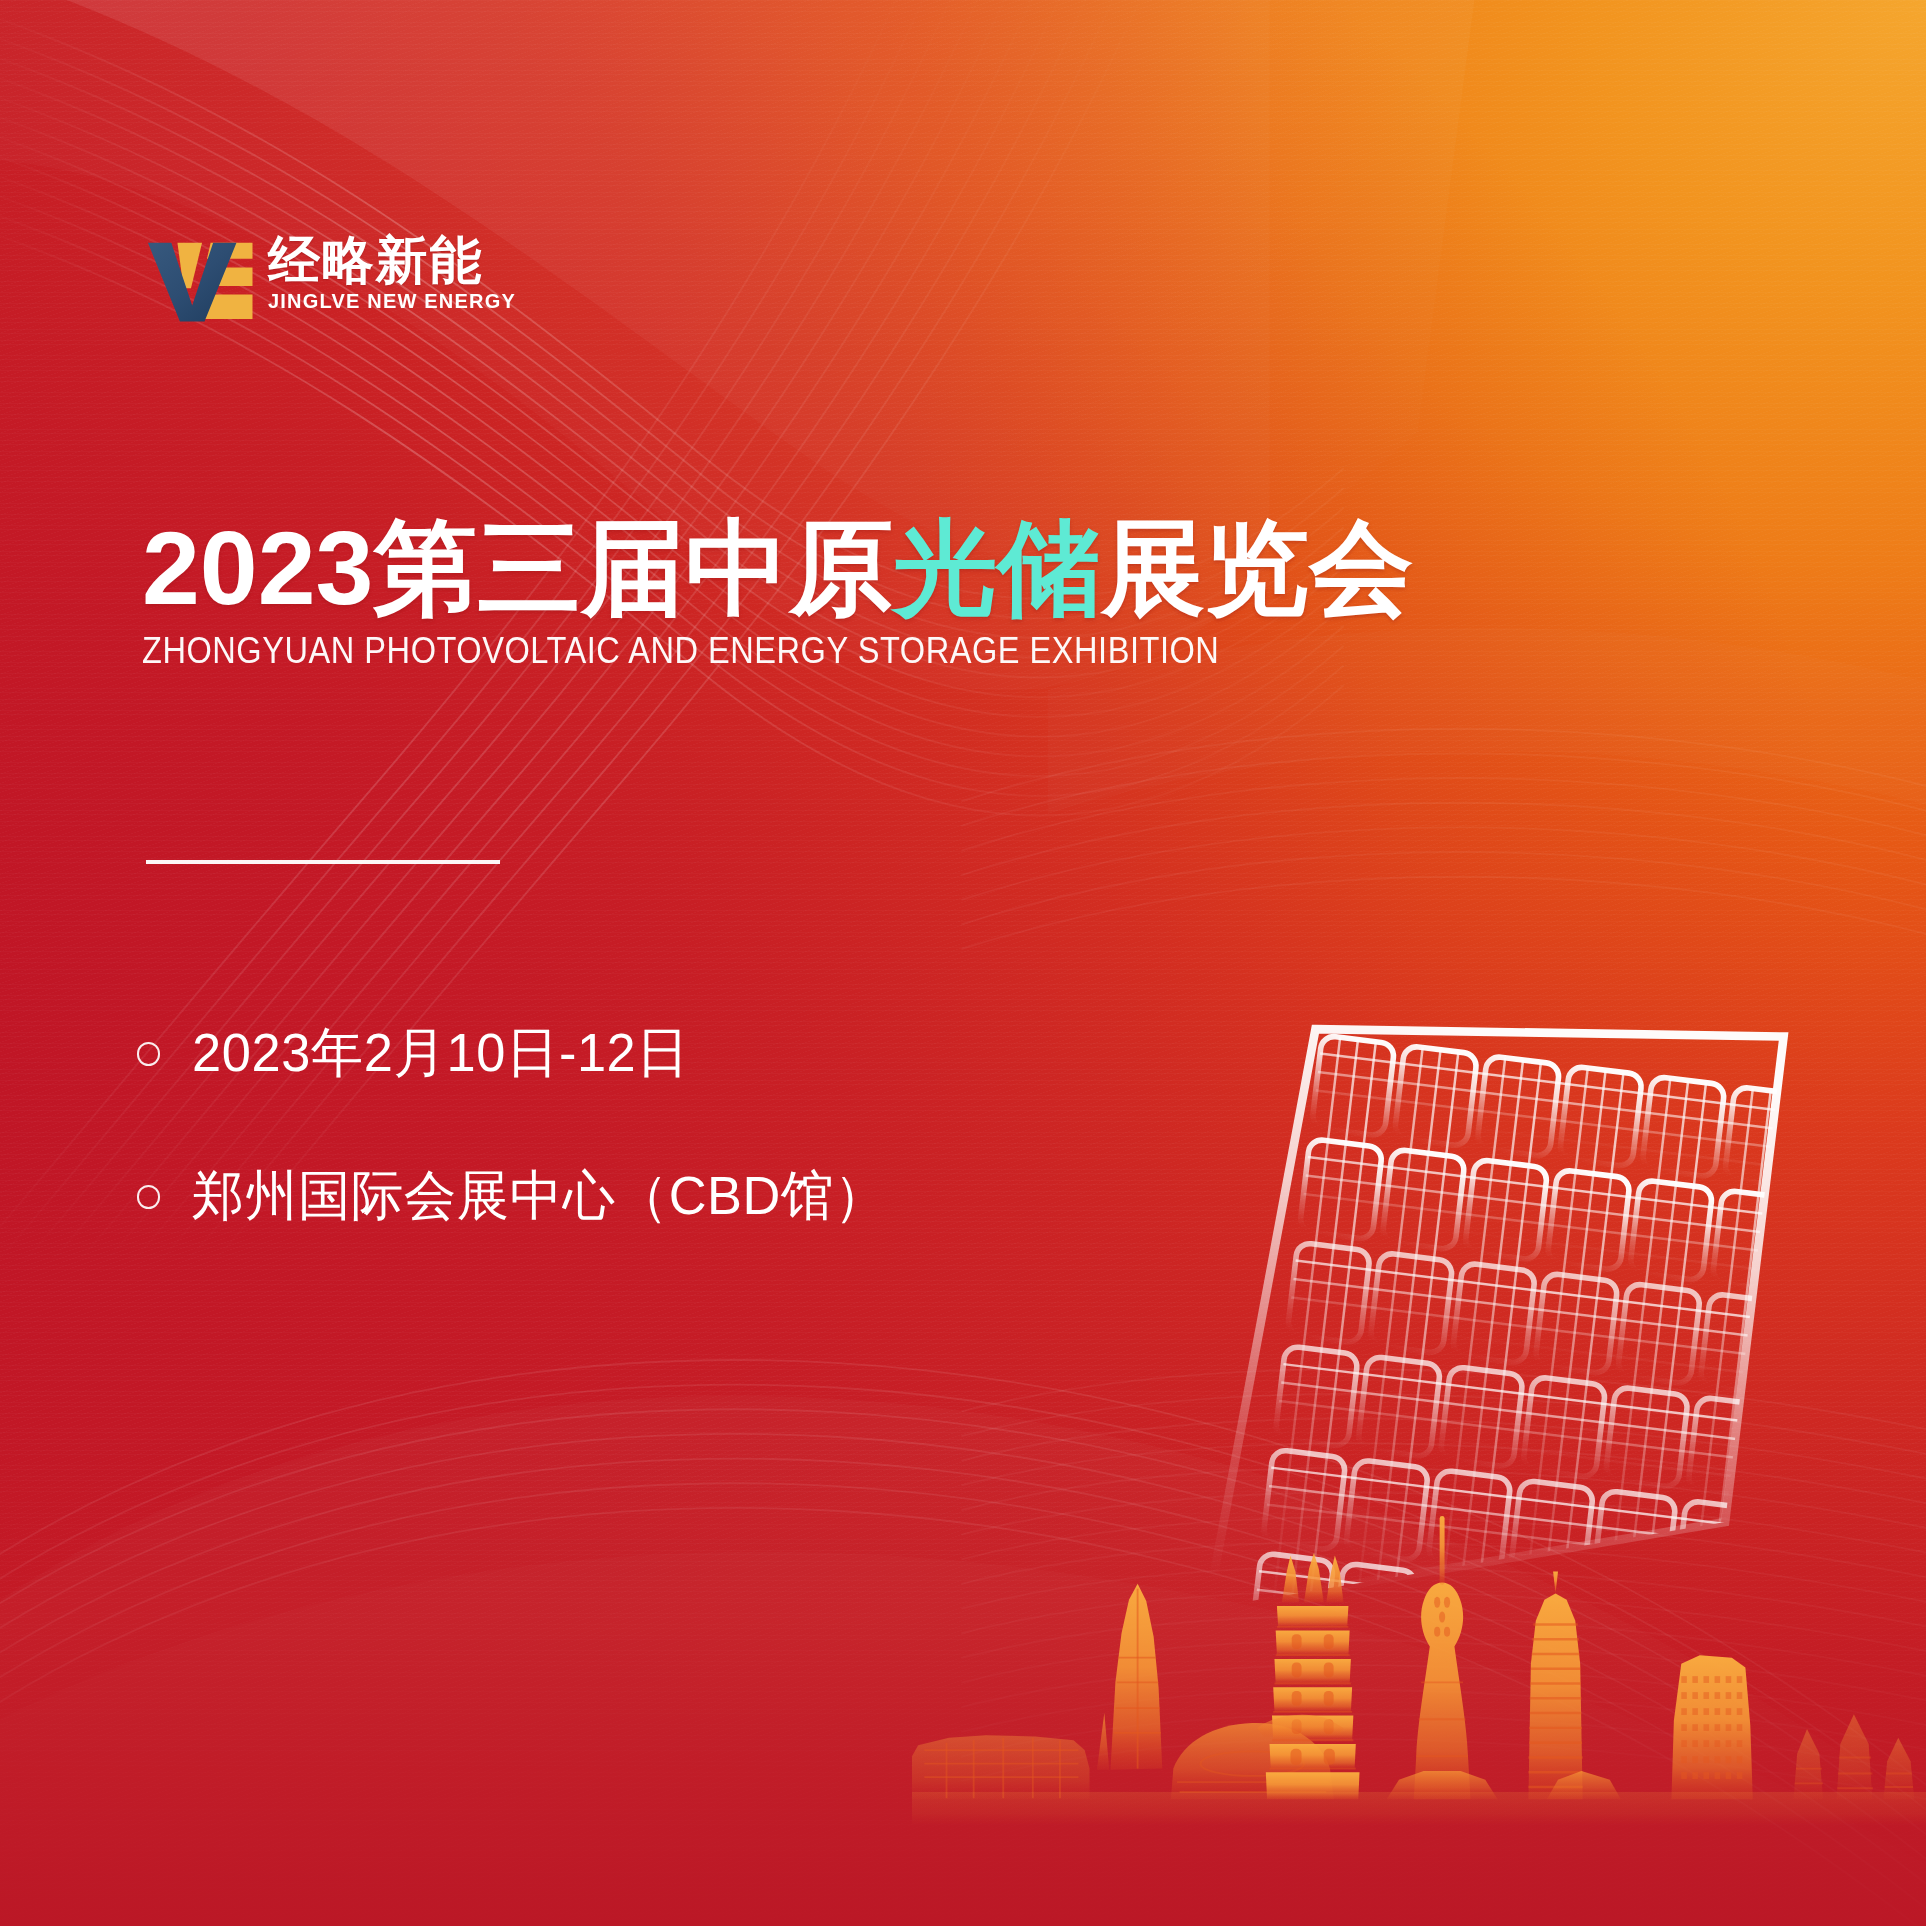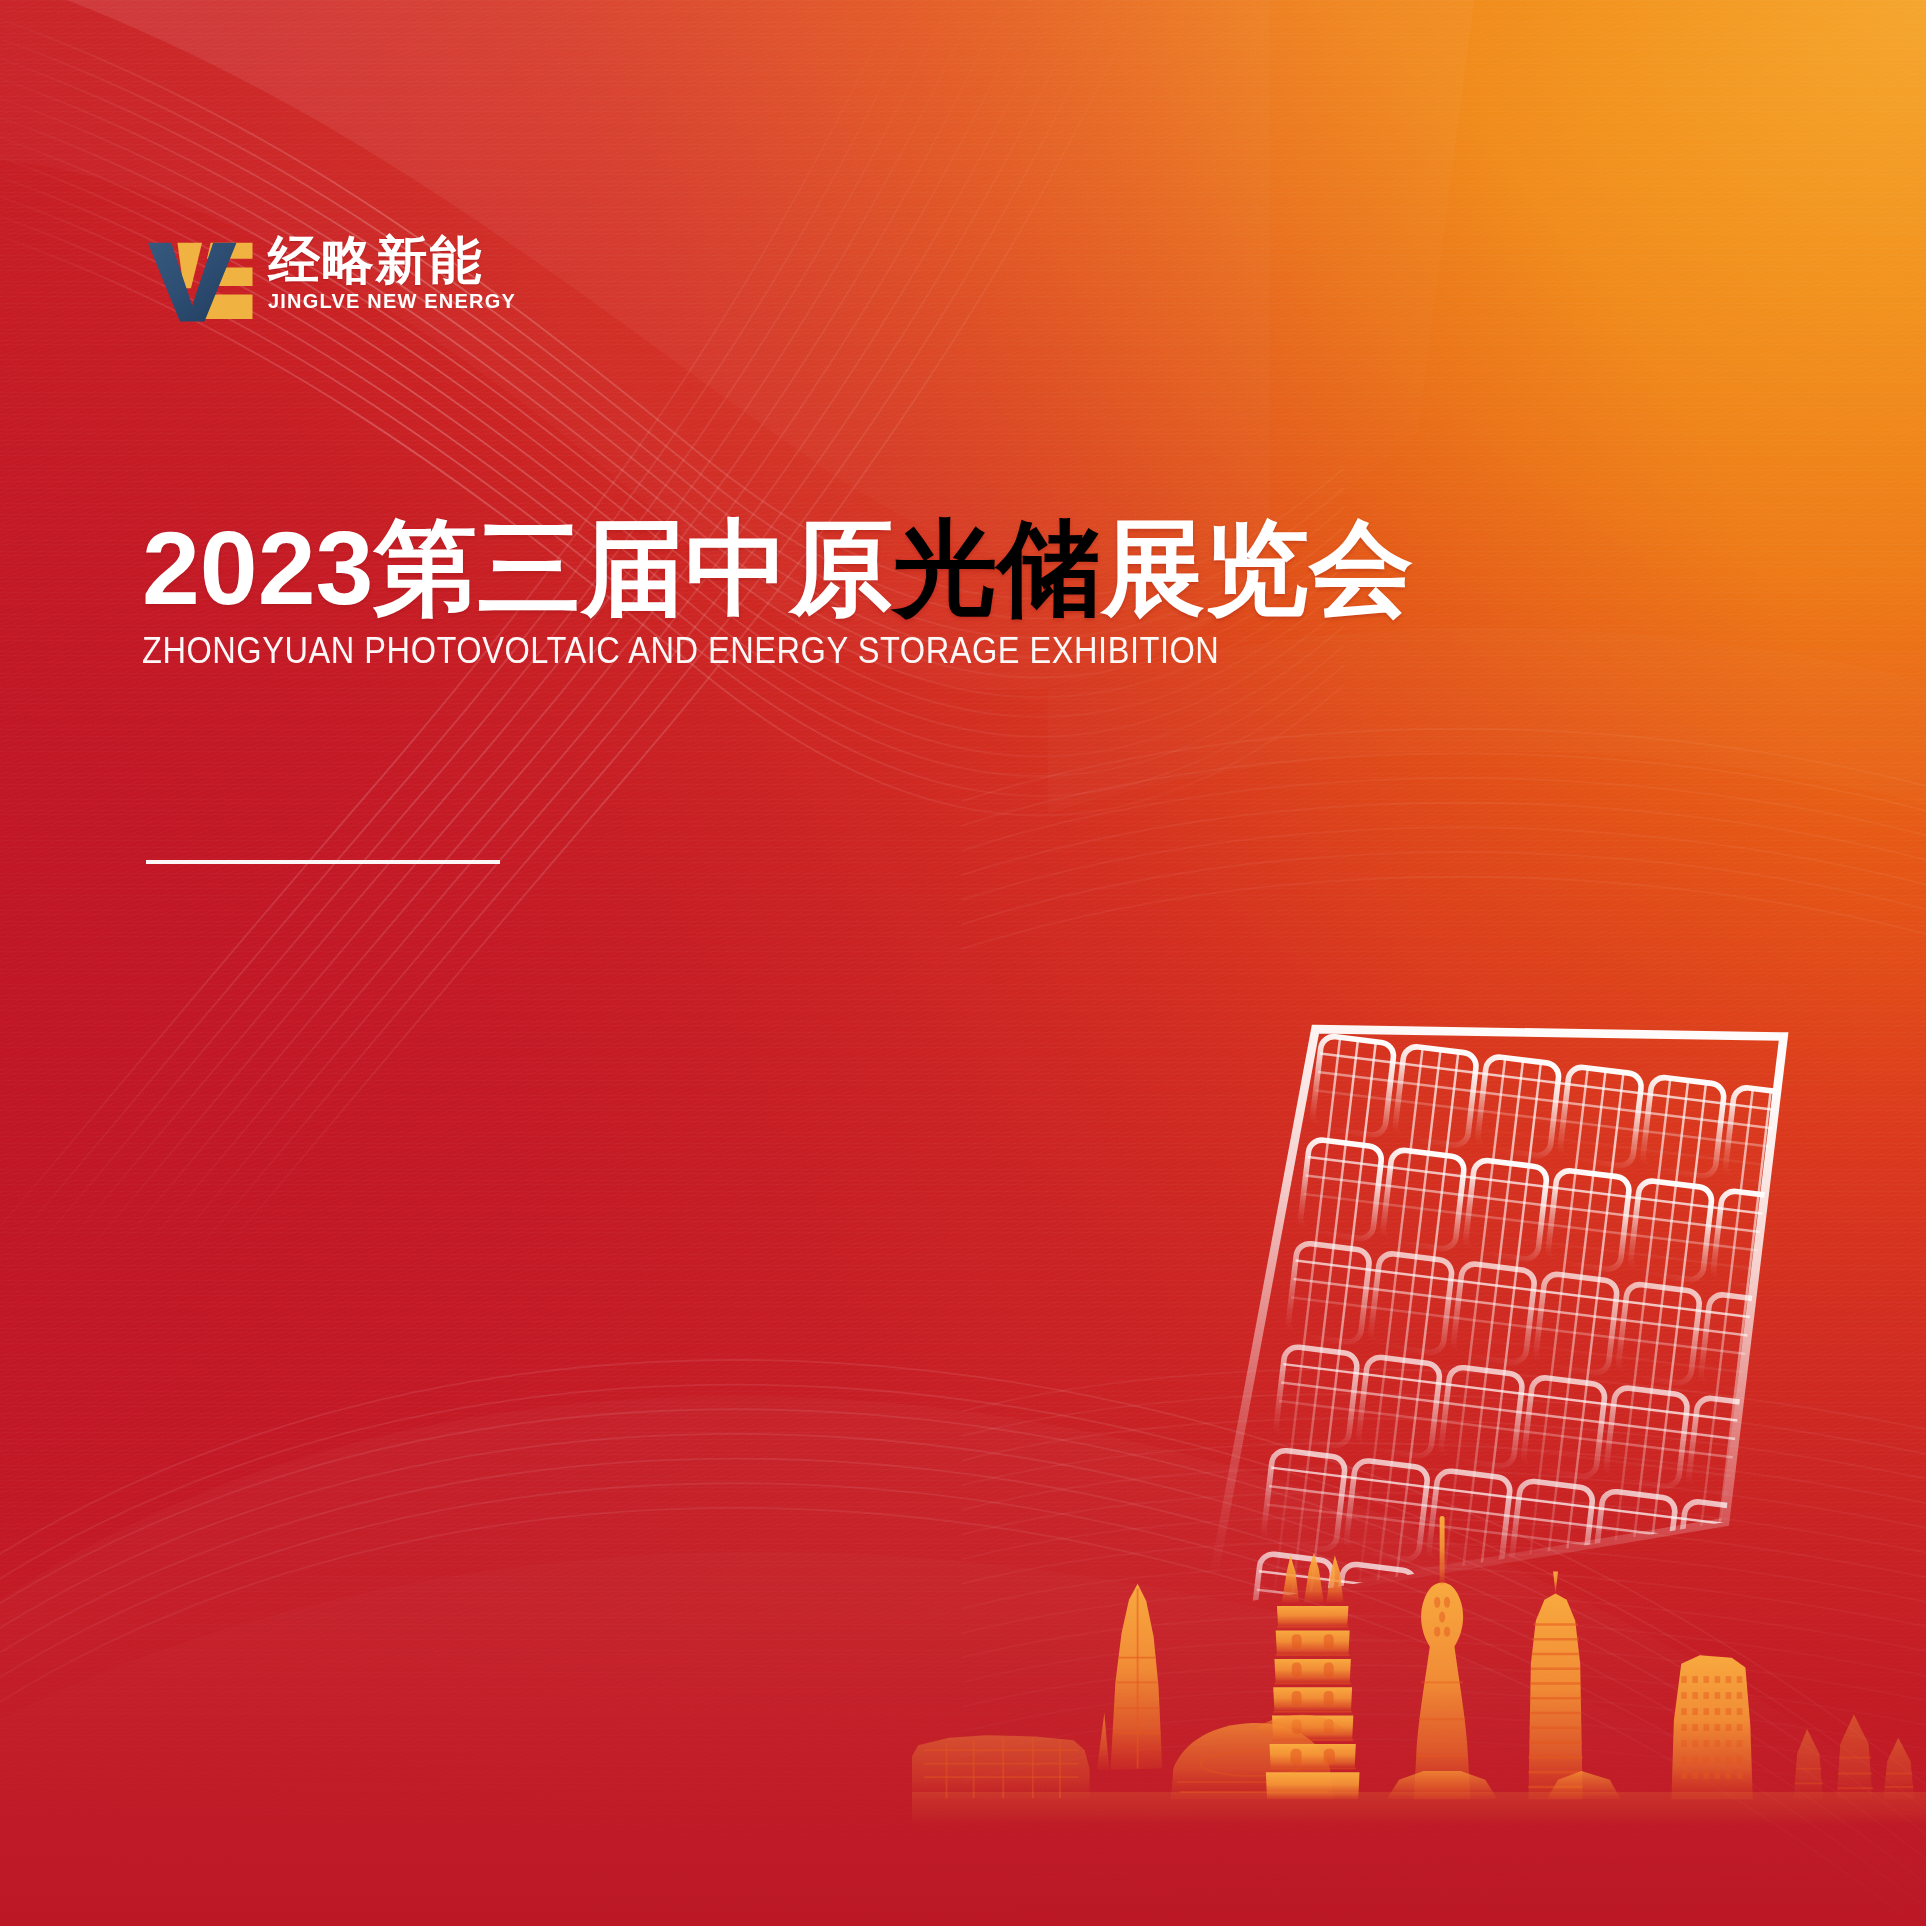--- a/index.html
+++ b/index.html
@@ -97,21 +97,21 @@
   #title-block{position:absolute;left:142px;top:515px;}
   #main-title{
     font-size:104px;
     font-weight:bold;
     color:#ffffff;
     line-height:1.02;
     letter-spacing:0px;
     white-space:nowrap;
     text-shadow:0 1.8px 3.7px rgba(140,14,16,.28);
   }
-  #main-title .hl{color:#000000;}
+  #main-title .hl{color:#5eead4;}
   #sub-title{
     margin-top:8.6px;
     font-size:37px;
     font-weight:400;
     color:#ffffff;
     letter-spacing:0.6px;
     white-space:nowrap;
     transform:scaleX(.88);
     transform-origin:left center;
     font-stretch:condensed;
@@ -571,15 +571,25 @@
     </div>
   </div>
 
   <div id="title-block">
     <div id="main-title"><span>2023第三届中原</span><span class="hl">光储</span><span>展览会</span></div>
     <div id="sub-title">ZHONGYUAN PHOTOVOLTAIC AND ENERGY STORAGE EXHIBITION</div>
   </div>
 
   <div id="divider"></div>
 
+  <div id="info-list">
+    <div class="info-row">
+      <span class="bullet"></span>
+      <span class="info-text">2023年2月10日-12日</span>
+    </div>
+    <div class="info-row">
+      <span class="bullet"></span>
+      <span class="info-text">郑州国际会展中心（CBD馆）</span>
+    </div>
+  </div>
 
 </div>
 
 
 </body></html>

